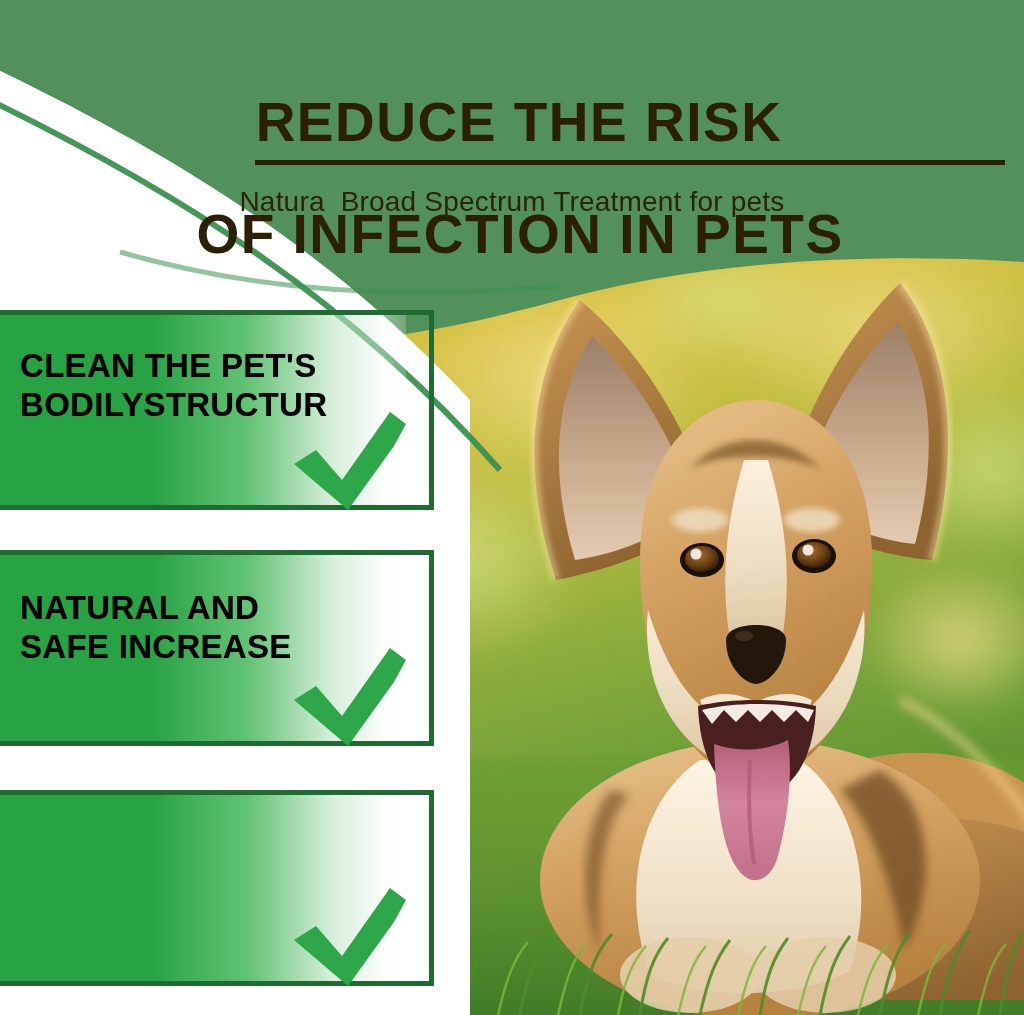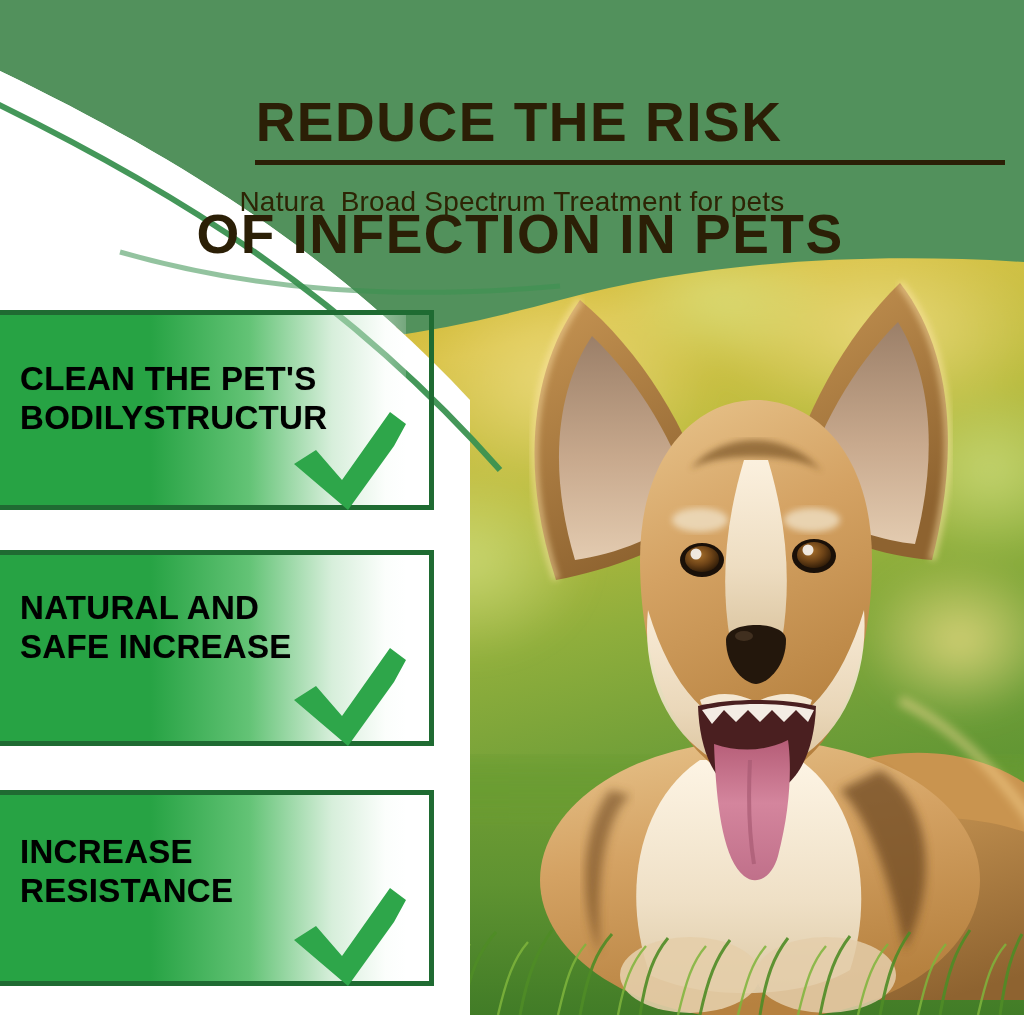--- a/index.html
+++ b/index.html
@@ -101,21 +101,21 @@
     right:24px;
     bottom:-6px;
     width:120px;height:110px;
   }
   .feature .check svg{display:block;width:100%;height:100%;}
 
   #feature-1{top:310px;height:200px;}
   #feature-2{top:550px;height:196px;}
   #feature-3{top:790px;height:196px;}
 
-  #feature-1 .label{top:38%;margin-top:13px;}
+  #feature-1 .label{top:38%;}
   #feature-2 .label{top:40%;}
   #feature-3 .label{top:42%;}
 </style>
 </head>
 <body>
 
 <div id="poster">
 
   <div class="layer">
     <svg viewBox="0 0 1024 1015" xmlns="http://www.w3.org/2000/svg">
@@ -372,22 +372,20 @@
     <div class="check">
       <svg viewBox="0 0 120 110" xmlns="http://www.w3.org/2000/svg">
         <path d="M4 58 L26 44 L52 74 L100 6 L116 18 L104 40 L58 104 Z" fill="#2ea64a"></path>
       </svg>
     </div>
   </div>
 
   <div class="feature" id="feature-3">
     <div class="fill"></div>
     <div class="frame"></div>
-    <div class="label">INCREASE
-RESISTANCE</div>
     <div class="check">
       <svg viewBox="0 0 120 110" xmlns="http://www.w3.org/2000/svg">
         <path d="M4 58 L26 44 L52 74 L100 6 L116 18 L104 40 L58 104 Z" fill="#2ea64a"></path>
       </svg>
     </div>
   </div>
 
 </div>
 
 </body></html>

